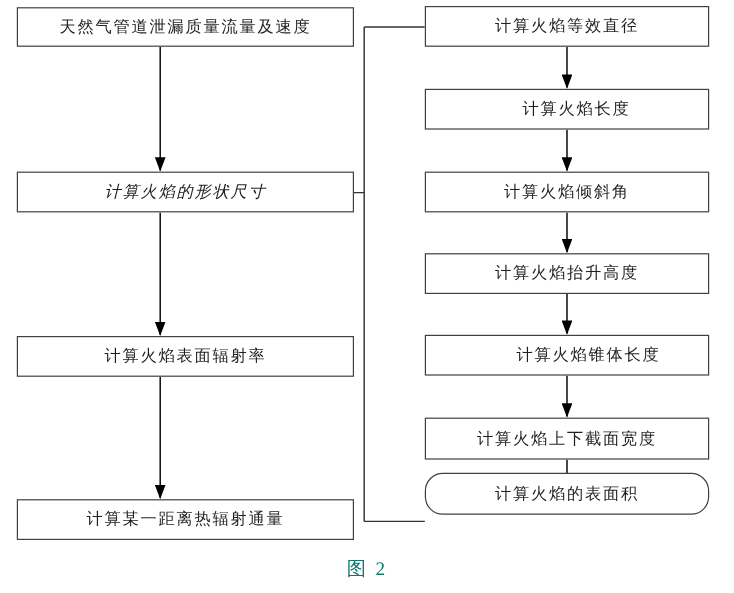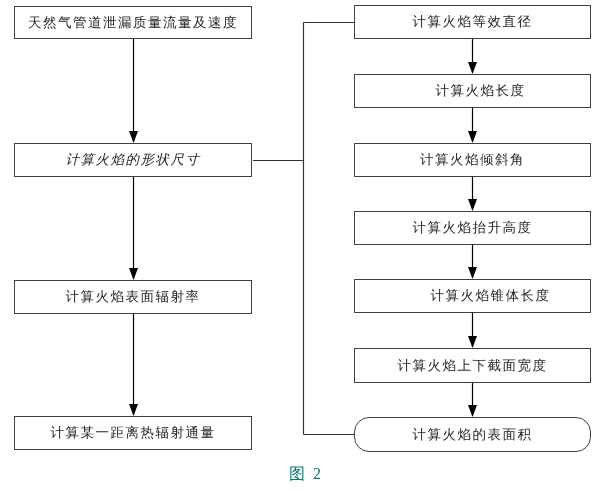--- a/index.html
+++ b/index.html
@@ -22,21 +22,21 @@
     background: #ffffff;
     display: flex;
     align-items: center;
     justify-content: center;
     font-size: 13.5px;
     color: #1f1f1f;
     letter-spacing: 1.5px;
     white-space: nowrap;
     text-align: center;
   }
-  .col-left  { left: 14px;  width: 238px; }
+  .col-left  { left: 14px;  width: 281px; }
   .col-right { left: 354px; width: 237px; }
   .connector-layer {
     position: absolute;
     left: 0; top: 0;
     width: 612px; height: 494px;
     pointer-events: none;
   }
   .figure-caption {
     position: absolute;
     left: 0;
@@ -96,17 +96,17 @@
   <div class="node col-right" style="top:74px;  height:34px;padding-left:16px;">计算火焰长度</div>
 
   <div class="node col-right" style="top:143px; height:34px;">计算火焰倾斜角</div>
 
   <div class="node col-right" style="top:211px; height:34px;">计算火焰抬升高度</div>
 
   <div class="node col-right" style="top:279px; height:34px;padding-left:36px;">计算火焰锥体长度</div>
 
   <div class="node col-right" style="top:348px; height:35px;">计算火焰上下截面宽度</div>
 
-  <div class="node col-right" style="top:417px; height:35px;border-radius:15px;">计算火焰的表面积</div>
+  <div class="node col-right" style="top:394px; height:35px;border-radius:15px;">计算火焰的表面积</div>
 
   <div class="figure-caption">图 2</div>
 
 </div>
 
 </body></html>

